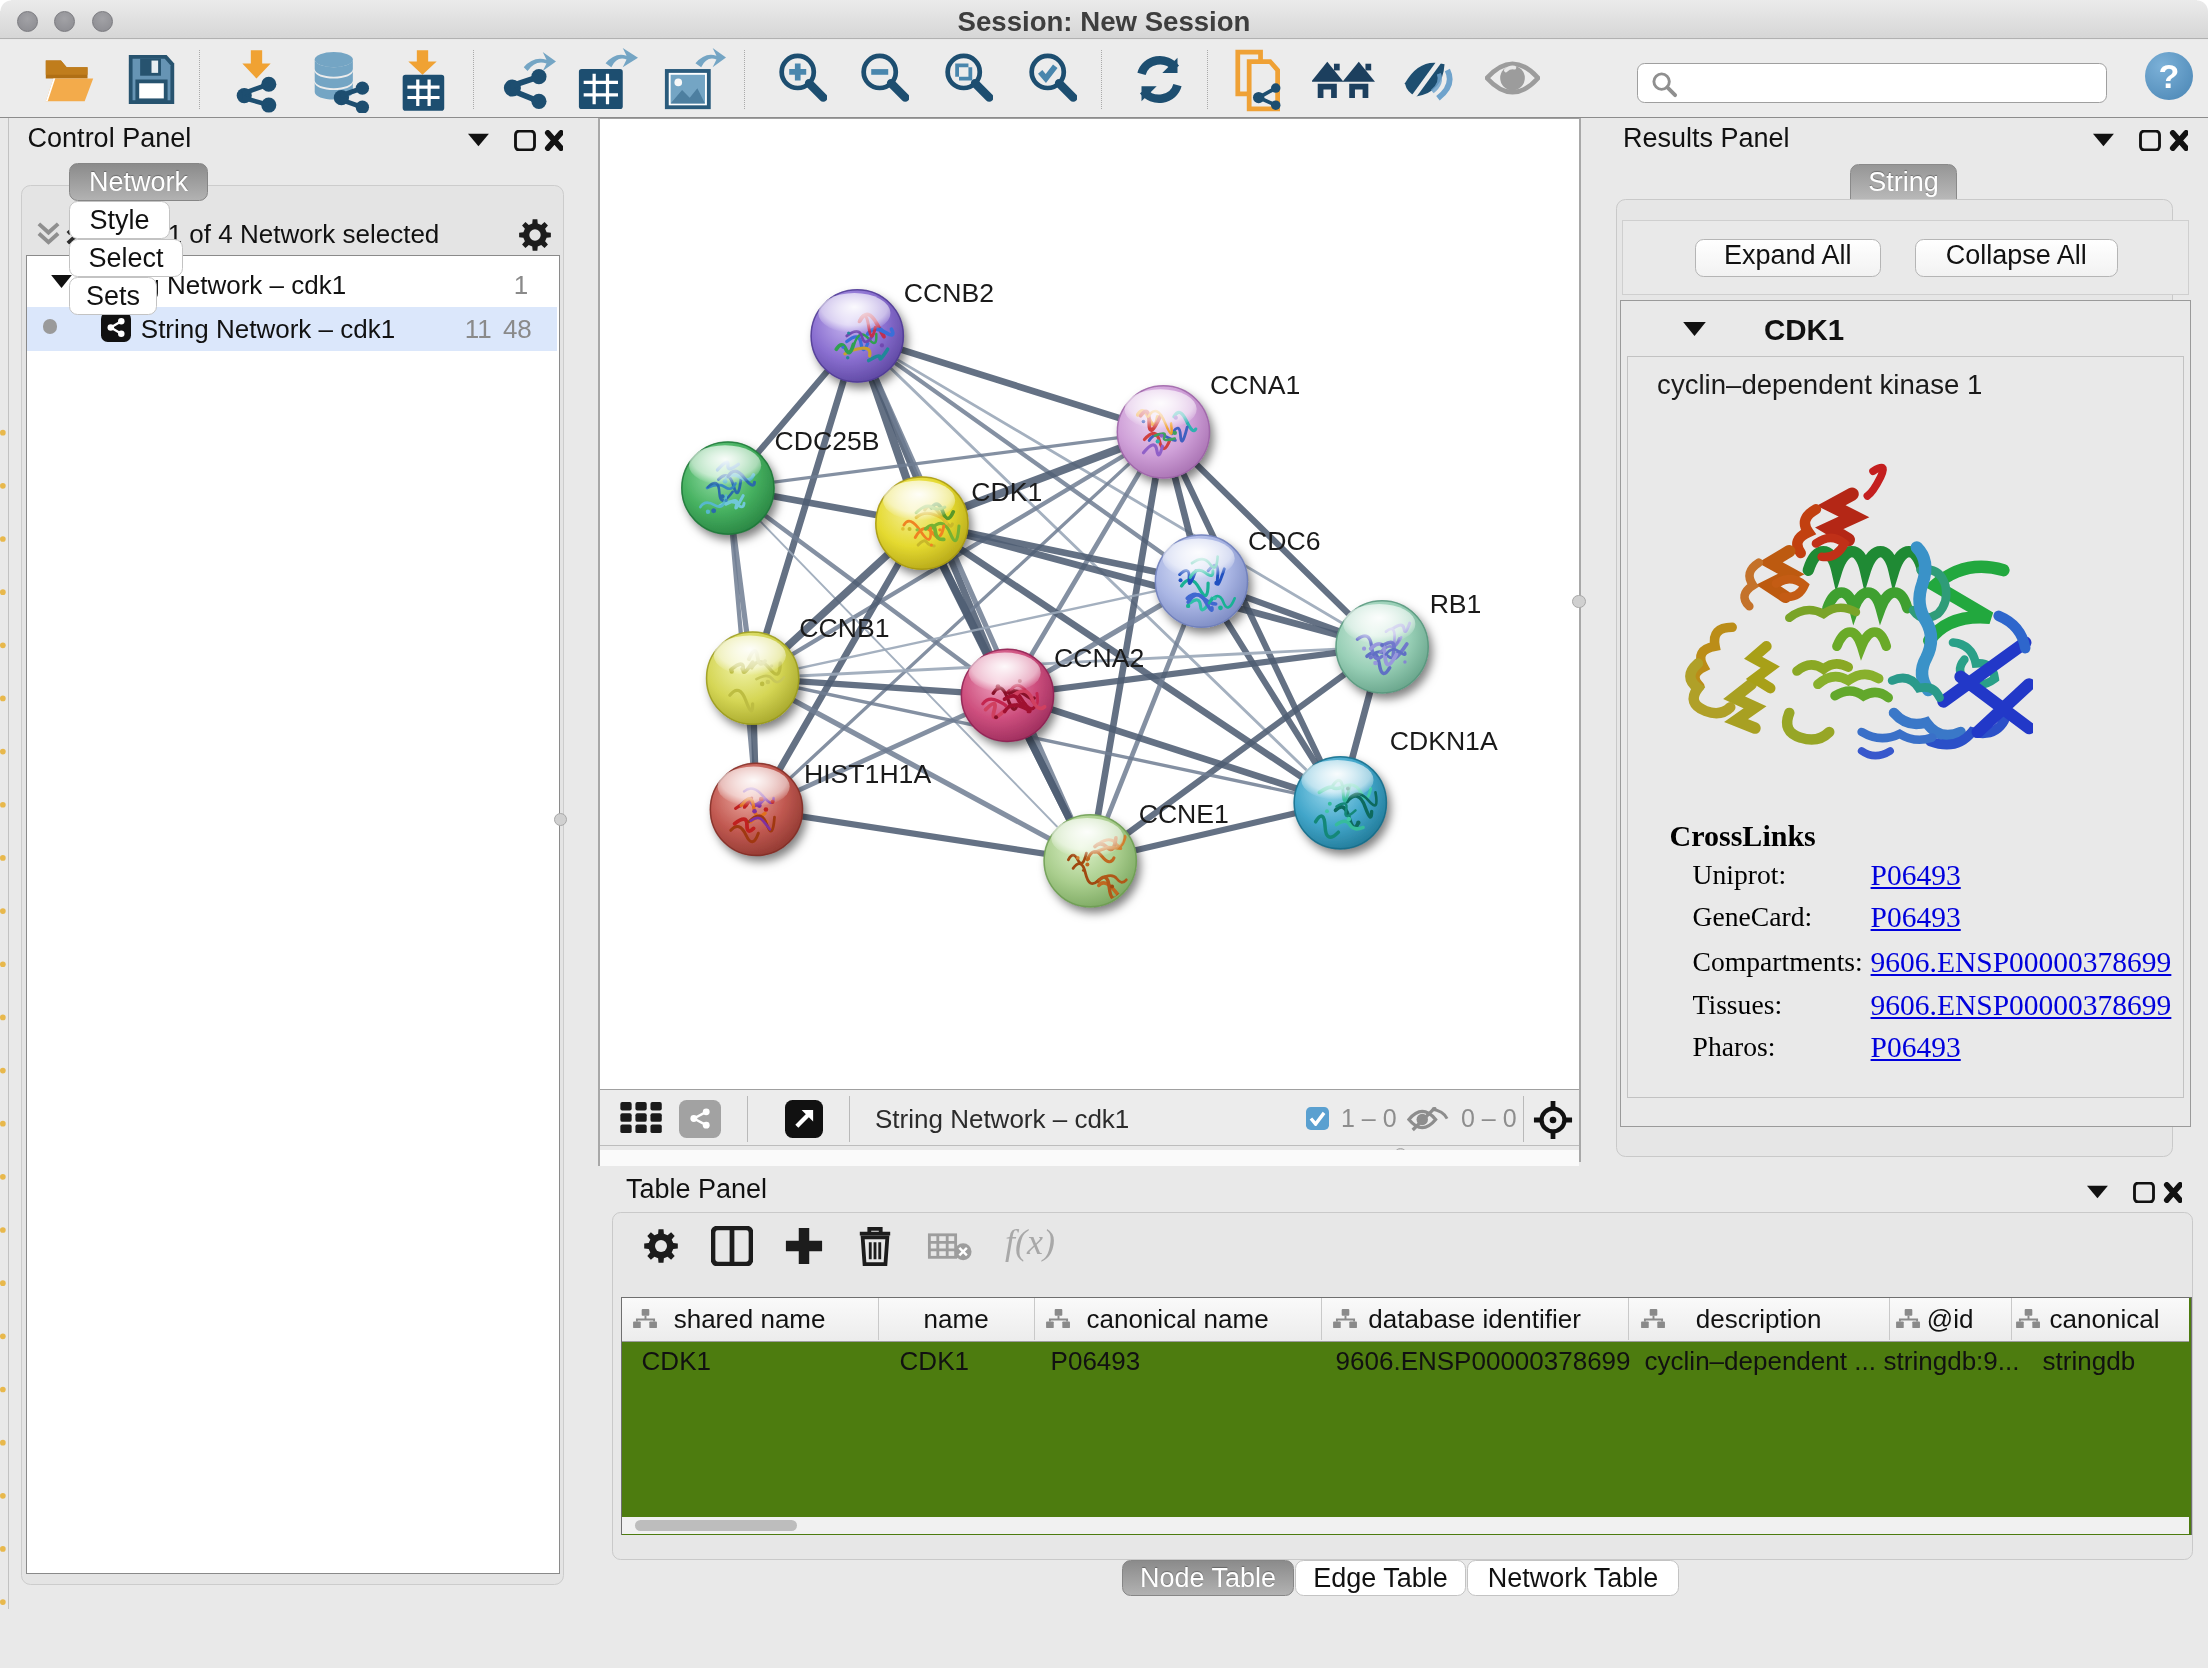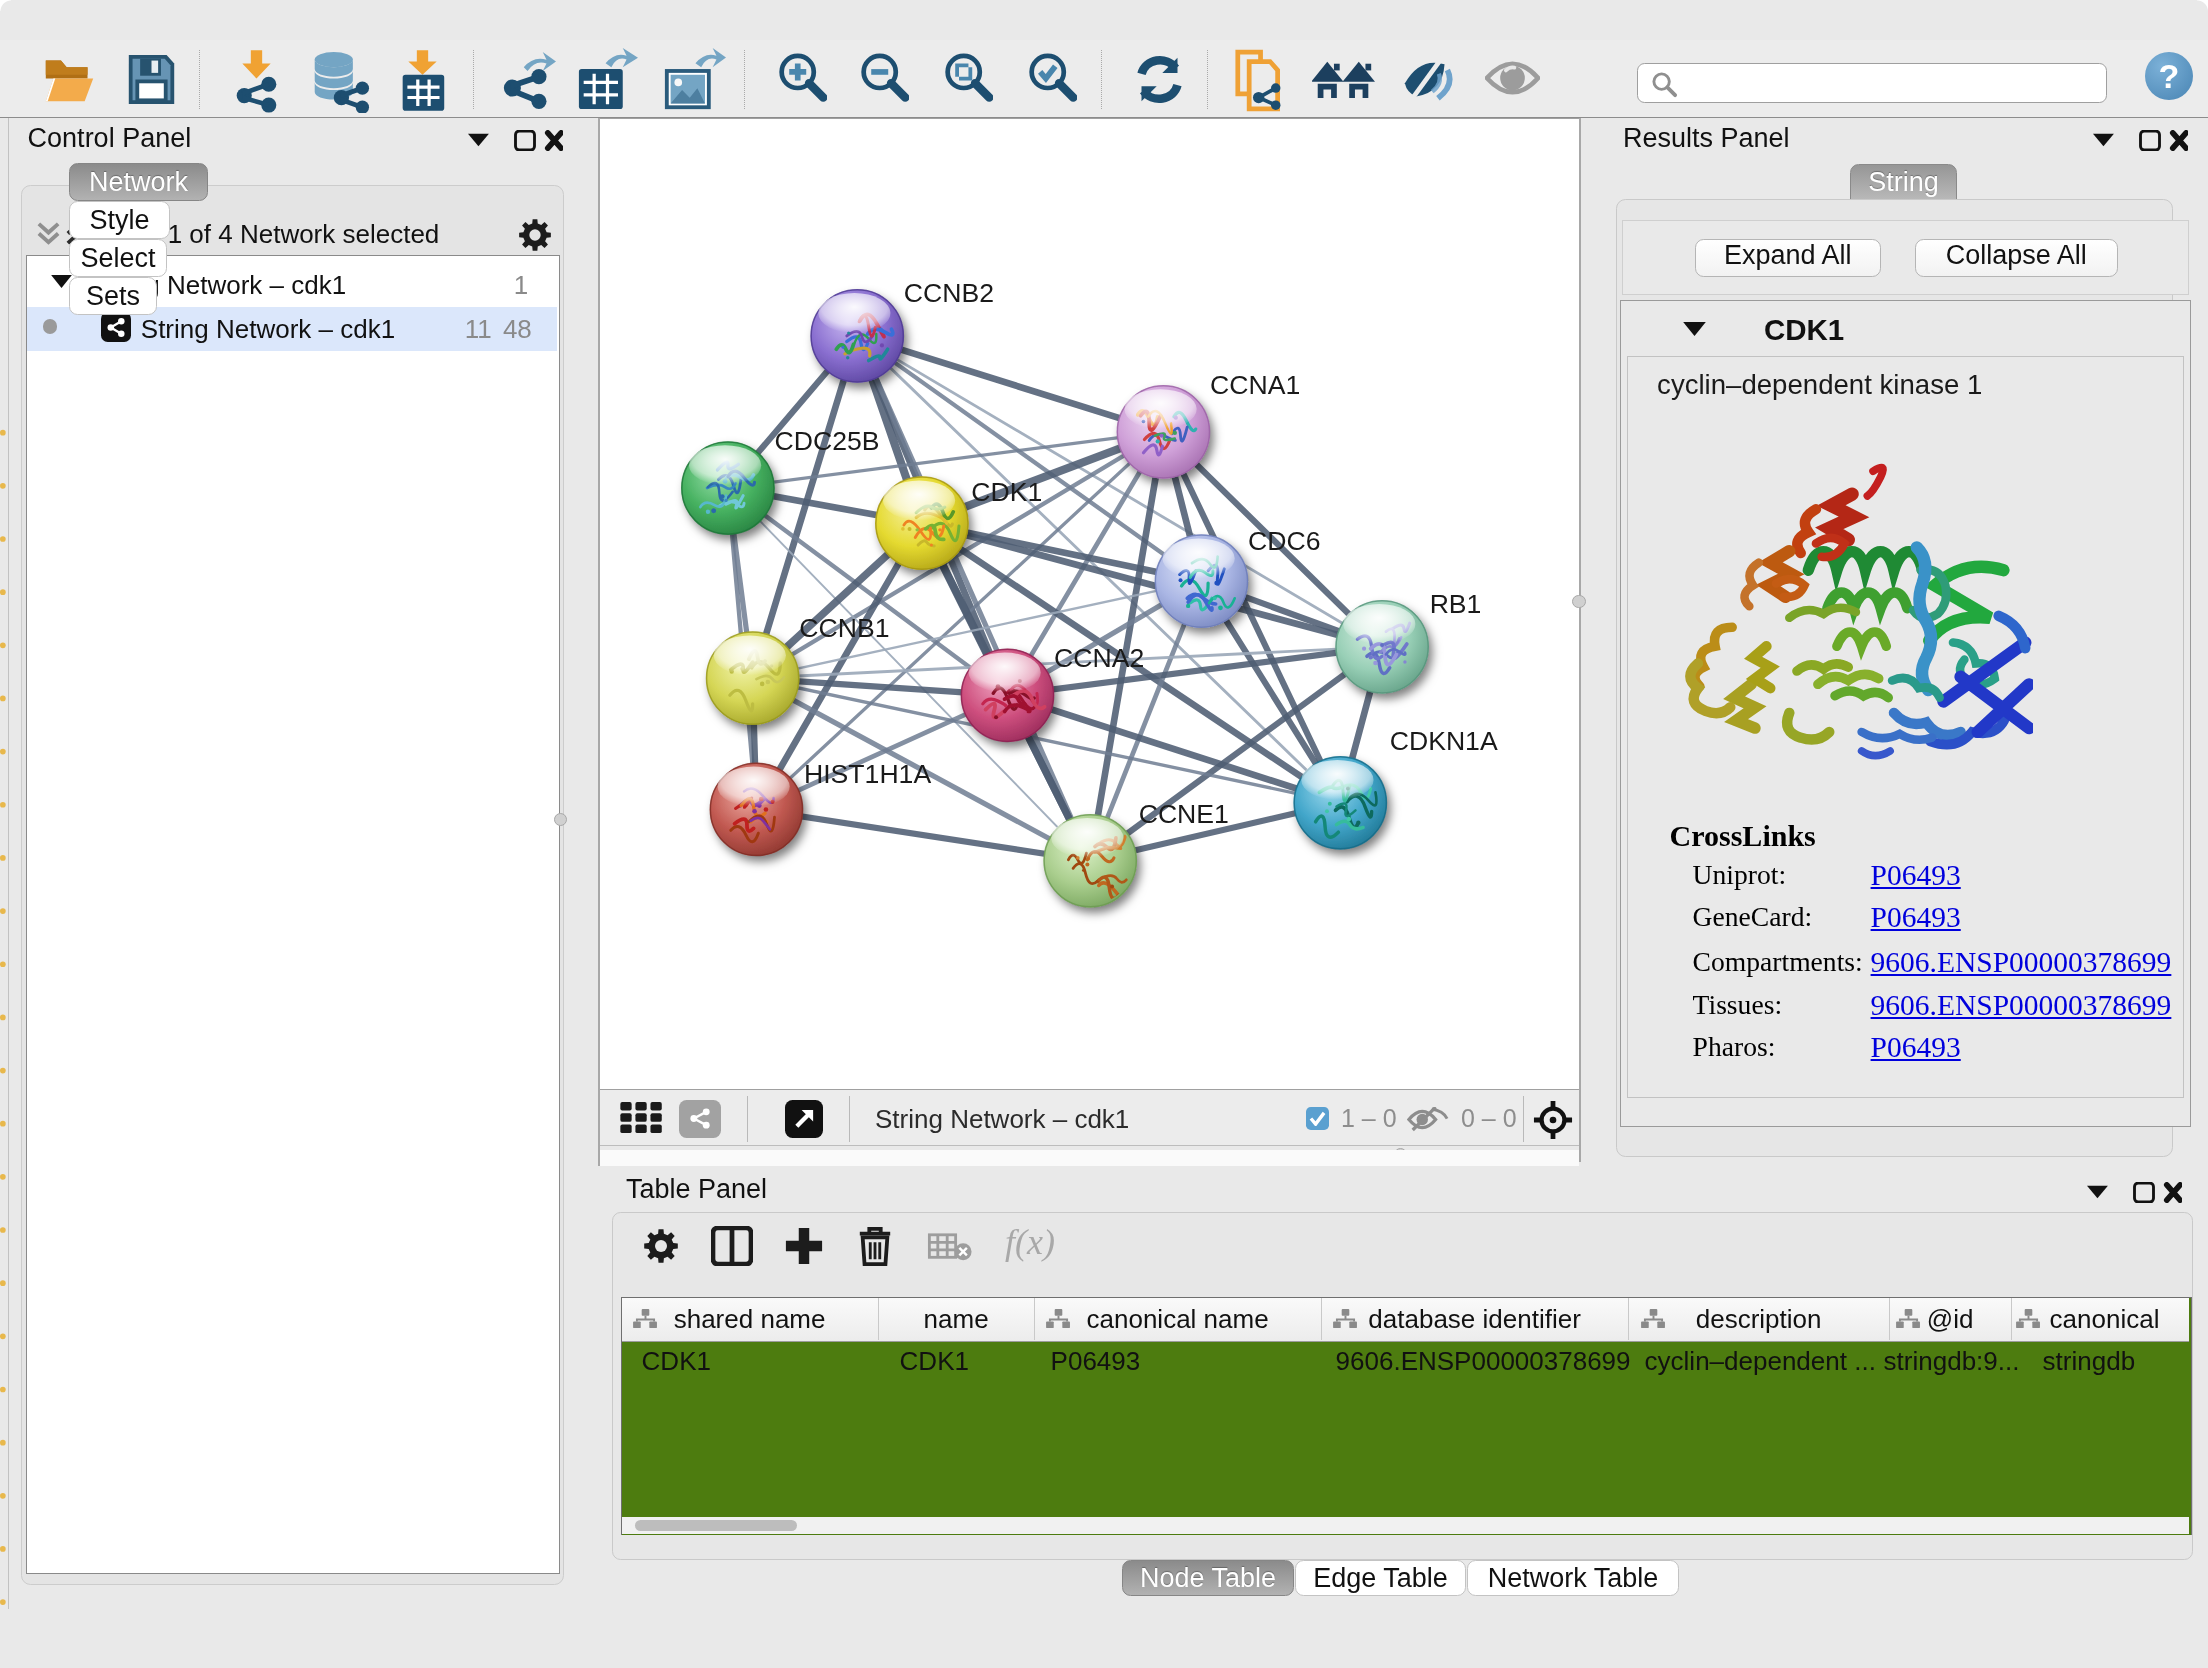--- a/index.html
+++ b/index.html
@@ -85,20 +85,26 @@
   background:#ffffff; border:1px solid #c3c3c3; border-radius:8.6px; margin-left:-1px; position:absolute; }
 .btab.sel { background:linear-gradient(#8b8b8b,#b2b2b2); color:#fff; border-color:#868686;
   text-shadow:0 -1px 1px rgba(0,0,0,.3); }
 
 
 .sbtn { position:absolute; background:linear-gradient(#fcfcfc,#ededed); border:1.9px solid #9d9d9d; }
 </style>
 </head>
 <body>
 <div id="app">
+  <div class="abs" id="titlebar">
+    <div class="tlight" style="left:17px"></div>
+    <div class="tlight" style="left:54px"></div>
+    <div class="tlight" style="left:92px"></div>
+    <div id="titletext">Session: New Session</div>
+  </div>
 
   <div class="abs" id="toolbar">
     <svg style="position:absolute;left:42px;top:11.4px" width="55" height="57" viewBox="0 0 58 60">
       <path d="M4 10 h16 l6 7 h22 v12 H4 z" fill="#b06f14"></path>
       <path d="M4 10 h16 l6 7 h22 v8 H4 z" fill="#c07d1c"></path>
       <path d="M12 29 h42 l-9 24 H4 l8-24 z" fill="#f3ab4b"></path>
       <path d="M4 53 l8-24 h2 l-8 24 z" fill="#fff"></path>
     </svg>
     <svg style="position:absolute;left:125px;top:11.4px" width="53" height="57" viewBox="0 0 56 60">
       <path d="M4 4 h40 l8 9 v43 H4 z" fill="#27536f"></path>
@@ -238,21 +244,21 @@
     <div style="position:absolute;left:7.6px;top:0;width:1px;height:1491px;background:#c2c2c2"></div>
     <div class="paneltitle" style="position:absolute;left:27.6px;top:4.8px">Control Panel</div>
     <svg style="position:absolute;left:468px;top:12.4px" width="95" height="21" viewBox="0 0 100 22">
       <path d="M0 4 L22 4 L11 17 z" fill="#111"></path>
       <rect x="50" y="1" width="20" height="20" rx="4" fill="none" stroke="#111" stroke-width="3"></rect>
       <path d="M84 3 L98 19 M98 3 L84 19" stroke="#111" stroke-width="6" stroke-linecap="round"></path>
     </svg>
     <div class="tabrow" style="left:70px;top:45px">
       <div class="tab sel" style="width:139px">Network</div>
       <div class="tab" style="width:101px">Style</div>
-      <div class="tab" style="width:98px">Select</div>
+      <div class="tab" style="width:114px">Select</div>
       <div class="tab" style="width:88px">Sets</div>
     </div>
     <div class="abs" id="cpcard">
       <div id="cptoolrow">
         <svg style="position:absolute;left:13.3px;top:5.7px" width="27" height="27" viewBox="0 0 28 28">
             <path d="M4 4 l10 9 10-9 M4 14 l10 9 10-9" stroke="#8f8f8f" stroke-width="4" fill="none"></path>
           </svg>
         <svg style="position:absolute;left:42px;top:5.7px" width="27" height="27" viewBox="0 0 28 28">
             <path d="M4 24 l10-9 10 9 M4 14 l10-9 10 9" stroke="#2b2b2b" stroke-width="4" fill="none"></path>
           </svg>

